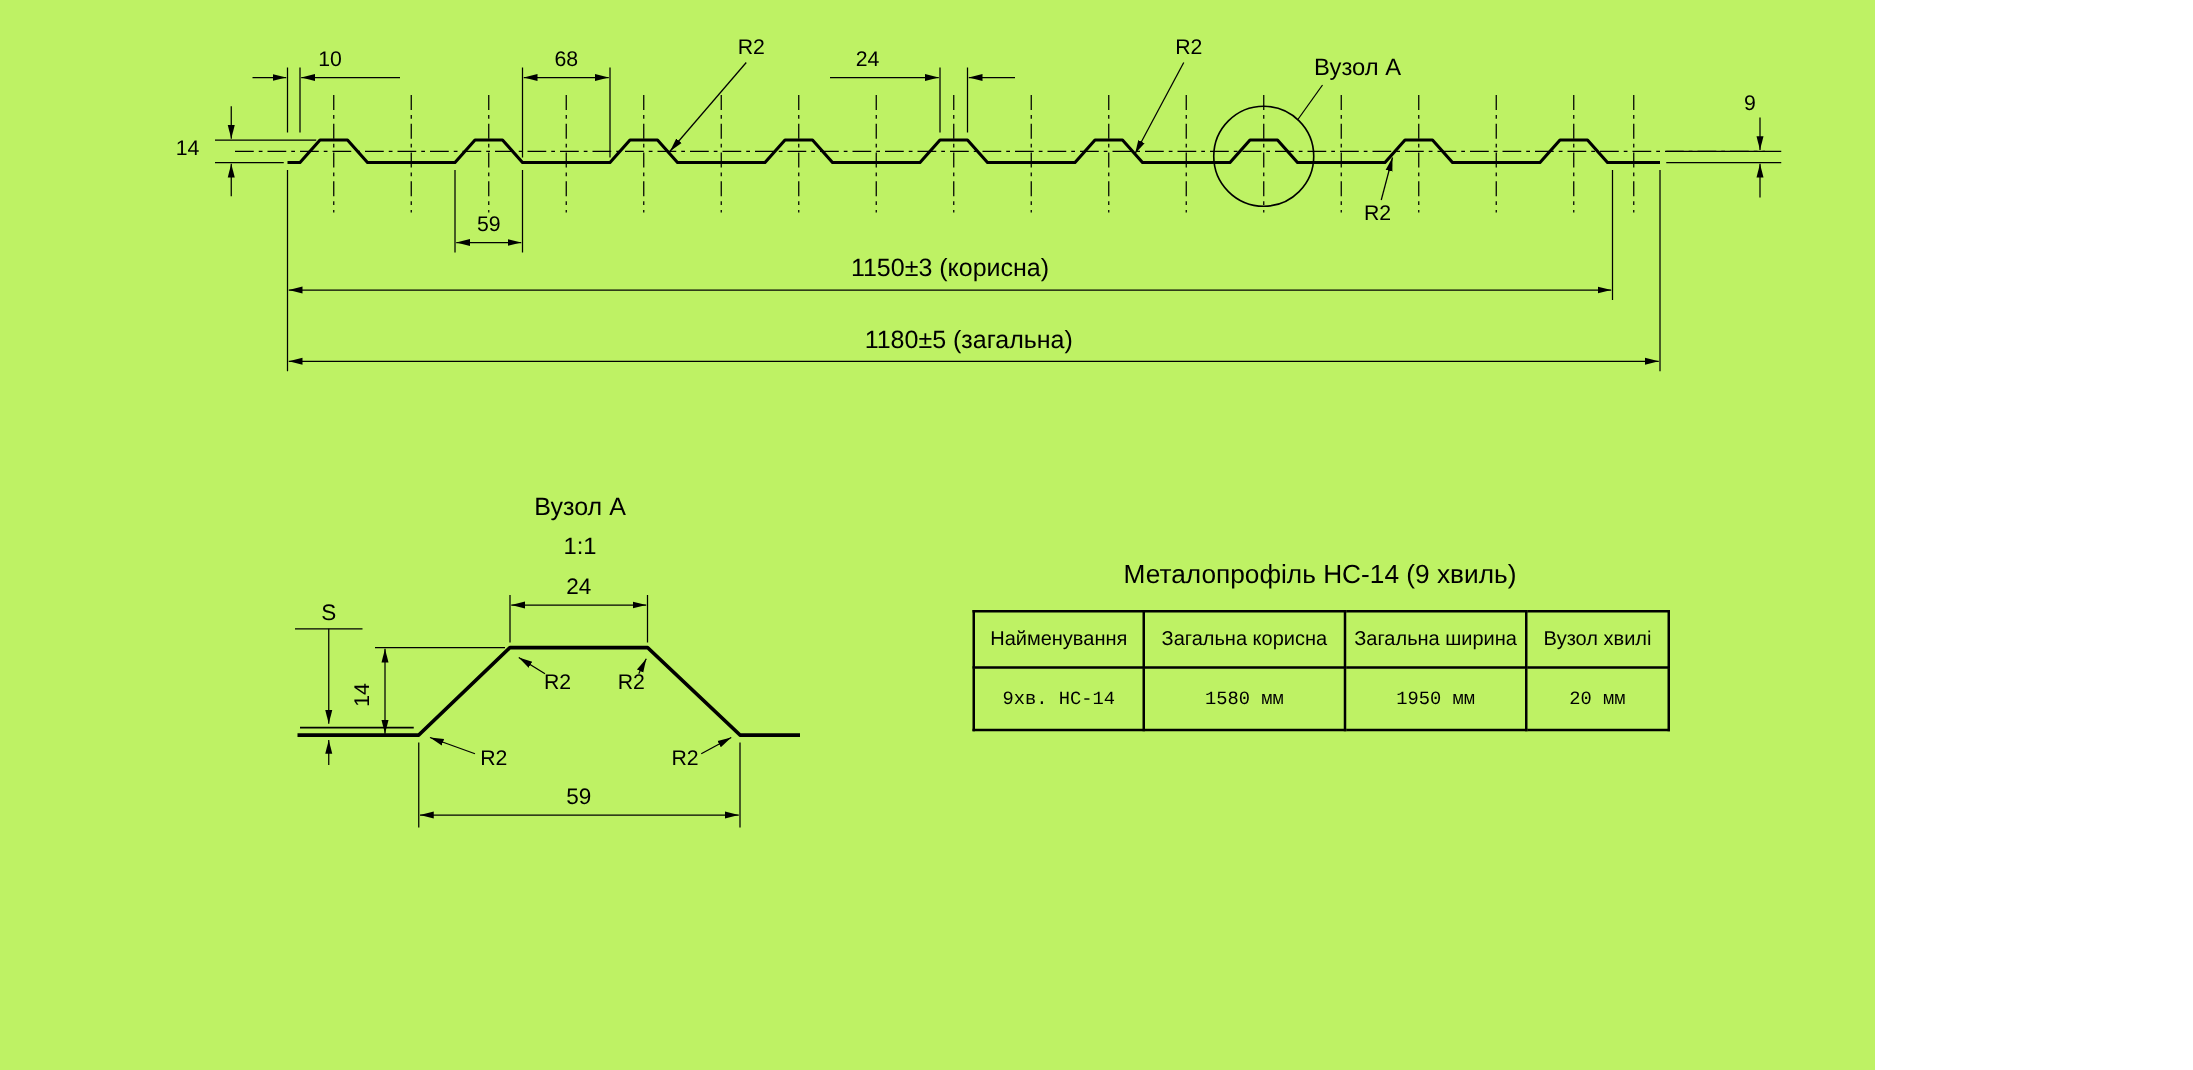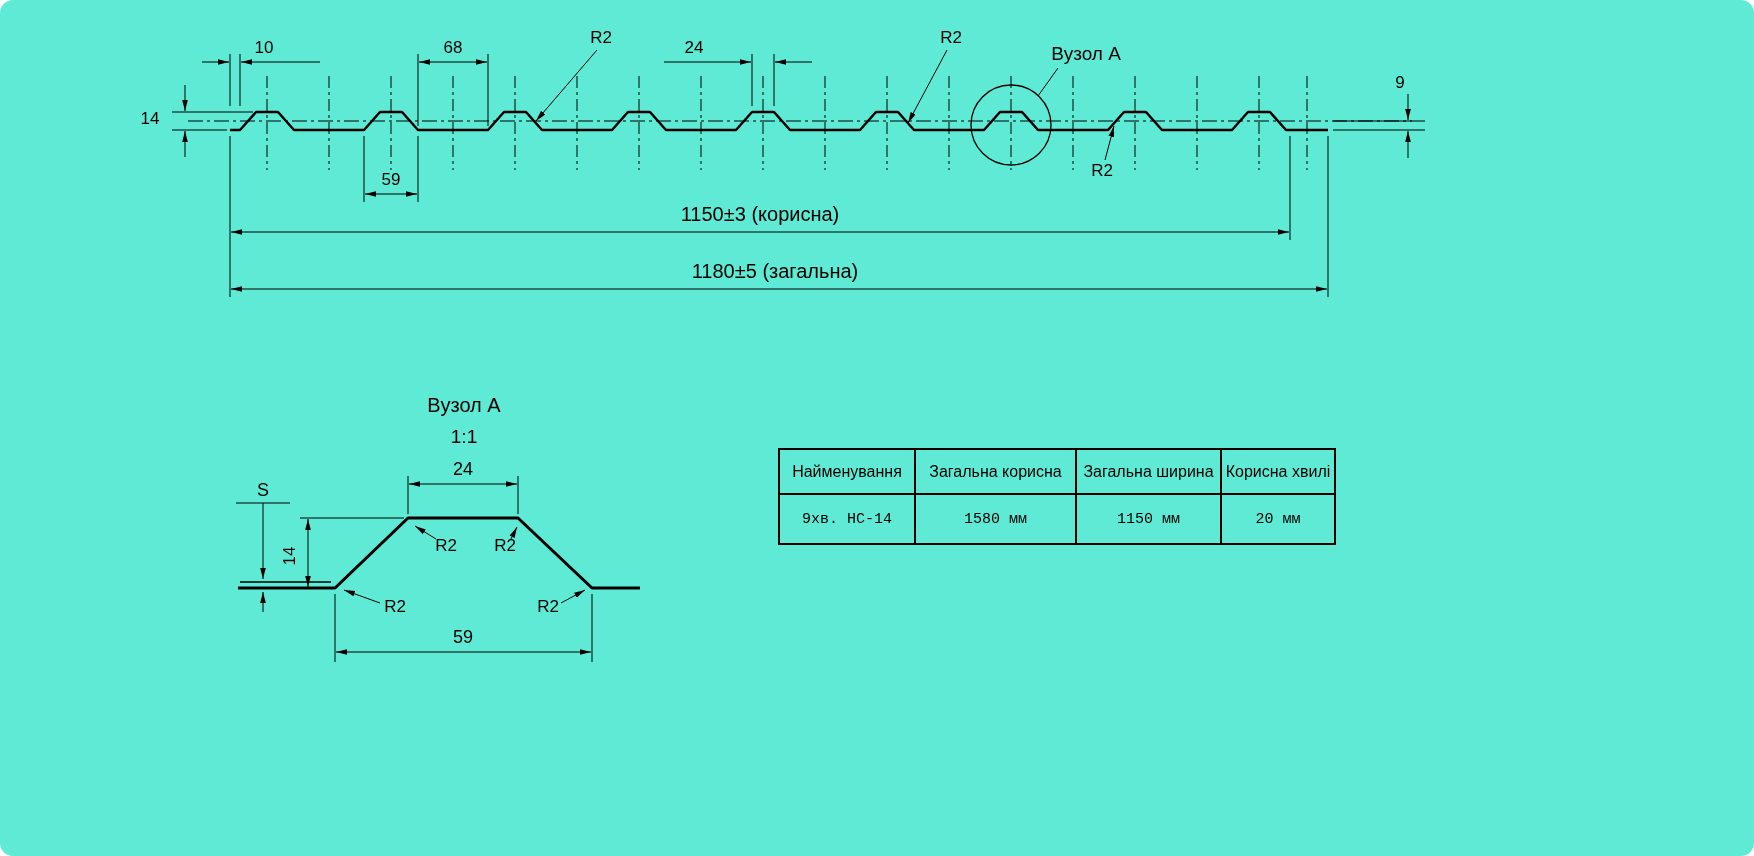--- a/index.html
+++ b/index.html
@@ -1,18 +1,18 @@
 <!DOCTYPE html>
 <html><head>
 <meta charset="utf-8">
 <style>
   * { box-sizing: border-box; }
   html, body { margin: 0; padding: 0; background: #ffffff; }
   body { font-family: "Liberation Sans", sans-serif; color: #000; }
-  .canvas { position: relative; width: 1754px; height: 856px; background: #5eead4; overflow: hidden; border-radius: 13px; }
+  .canvas { position: relative; width: 1500px; height: 856px; background: #bef264; overflow: hidden; }
 
   svg { position: absolute; left: 0; top: 0; }
   svg text { font-family: "Liberation Sans", sans-serif; fill: #000; text-anchor: middle; }
   .t17 { font-size: 17px; }
   .t18 { font-size: 18px; }
   .t19 { font-size: 19px; }
   .t20 { font-size: 20px; }
 
   .p  { fill: none; stroke: #000; stroke-width: 2.5; stroke-linejoin: round; }
   .pd { fill: none; stroke: #000; stroke-width: 3;   stroke-linejoin: round; }
@@ -201,39 +201,40 @@
       <g>
         <line class="d" x1="335" y1="594" x2="335" y2="662"></line>
         <line class="d" x1="592" y1="594" x2="592" y2="662"></line>
         <line class="d" x1="336" y1="652" x2="591" y2="652" marker-start="url(#arr)" marker-end="url(#arr)"></line>
         <text x="463" y="643" class="t18">59</text>
       </g>
     </g>
   </svg>
 
   <div class="spec">
+    <div class="spec-title">Металопрофіль НС-14 (9 хвиль)</div>
     <table class="spec-table">
       <colgroup>
         <col class="col-name">
           <col class="col-total">
           <col class="col-usef">
           <col class="col-high">
       </colgroup>
       <thead>
         <tr>
           <th>Найменування</th>
           <th>Загальна корисна</th>
           <th>Загальна ширина</th>
-          <th>Корисна хвилі</th>
+          <th>Вузол хвилі</th>
         </tr>
       </thead>
       <tbody>
         <tr>
           <td>9хв. НС-14</td>
           <td>1580 мм</td>
-          <td>1150 мм</td>
+          <td>1950 мм</td>
           <td>20 мм</td>
         </tr>
       </tbody>
     </table>
   </div>
 
 </div>
 
 </body></html>

